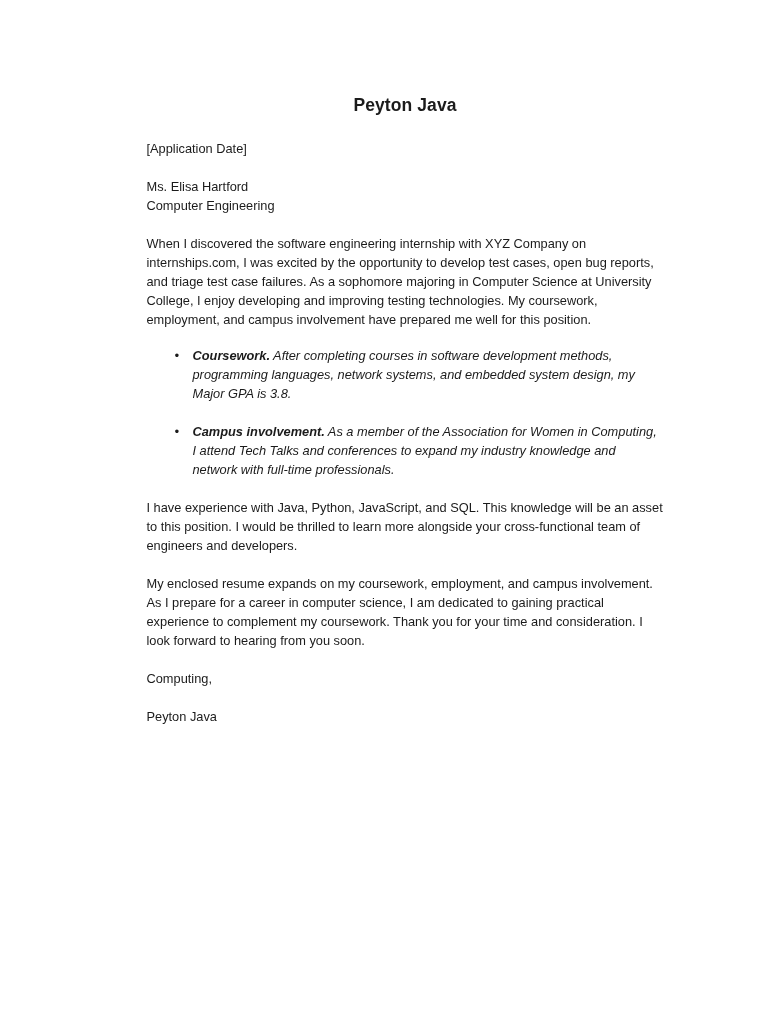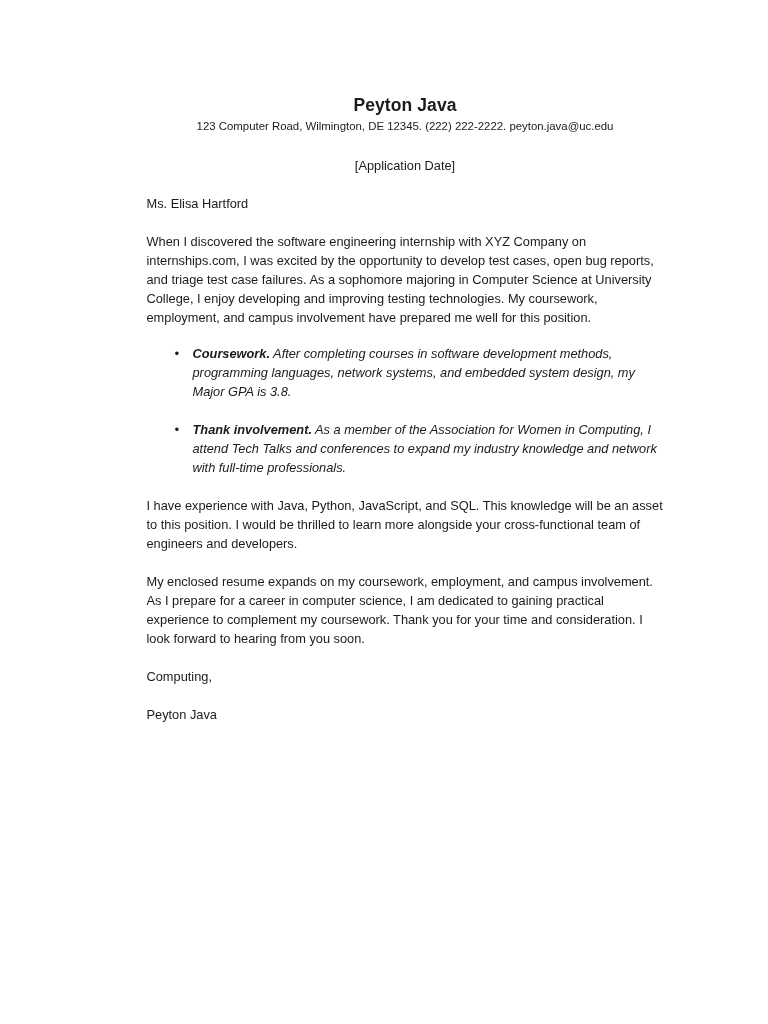--- a/index.html
+++ b/index.html
@@ -24,21 +24,21 @@
     line-height: 24px;
     font-weight: 700;
     letter-spacing: 0.1px;
   }
   .contact {
     margin: 2px 0 0 0;
     text-align: center;
     font-size: 11.4px;
     line-height: 15px;
   }
-  .app-date { margin: 22px 0 0 0; text-align: center; }
+  .app-date { margin: 22px 0 0 0; }
   .recipient { margin: 19px 0 0 0; }
   .recipient div { margin: 0; }
   p.para { margin: 19px 0 0 0; }
   ul.qual-list {
     margin: 17px 0 0 0;
     padding: 0;
     list-style: none;
     font-style: italic;
   }
   ul.qual-list li {
@@ -58,37 +58,37 @@
   .signoff { margin: 19px 0 0 0; }
   .signature { margin: 19px 0 0 0; }
 </style>
 </head>
 <body>
 
 <div class="page">
 
   <header>
     <h1 class="title">Peyton Java</h1>
-    <p class="contact">123 Computer Road, Wilmington, DE 12345. (222) 222-2222. peyton.java@uc.edu</p>
   </header>
 
   <p class="app-date">[Application Date]</p>
 
   <div class="recipient">
     <div>Ms. Elisa Hartford</div>
+    <div>Computer Engineering</div>
   </div>
 
   <p class="para">When I discovered the software engineering internship with XYZ Company on internships.com, I was excited by the opportunity to develop test cases, open bug reports, and triage test case failures. As a sophomore majoring in Computer Science at University College, I enjoy developing and improving testing technologies. My coursework, employment, and campus involvement have prepared me well for this position.</p>
 
   <ul class="qual-list">
     <li>
       <span class="b">Coursework.</span><span> After completing courses in software development methods, programming languages, network systems, and embedded system design, my Major GPA is 3.8.</span>
     </li>
     <li>
-      <span class="b">Thank involvement.</span><span> As a member of the Association for Women in Computing, I attend Tech Talks and conferences to expand my industry knowledge and network with full-time professionals.</span>
+      <span class="b">Campus involvement.</span><span> As a member of the Association for Women in Computing, I attend Tech Talks and conferences to expand my industry knowledge and network with full-time professionals.</span>
     </li>
   </ul>
 
   <p class="para">I have experience with Java, Python, JavaScript, and SQL. This knowledge will be an asset to this position. I would be thrilled to learn more alongside your cross-functional team of engineers and developers.</p>
 
   <p class="para">My enclosed resume expands on my coursework, employment, and campus involvement. As I prepare for a career in computer science, I am dedicated to gaining practical experience to complement my coursework. Thank you for your time and consideration. I look forward to hearing from you soon.</p>
 
   <p class="signoff">Computing,</p>
 
   <p class="signature">Peyton Java</p>

